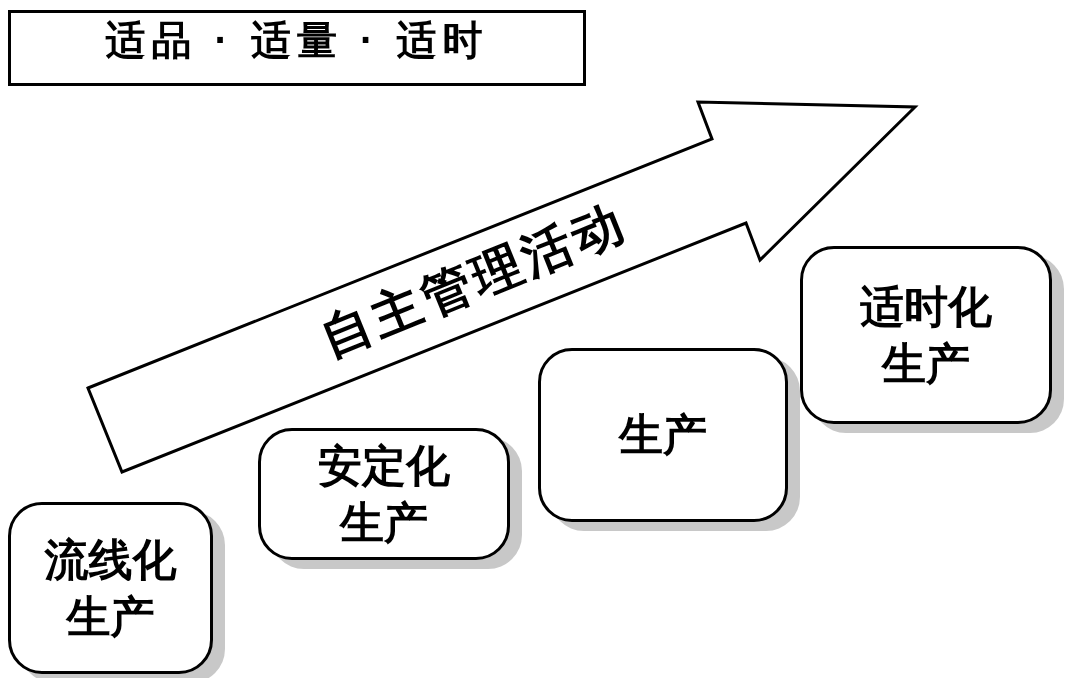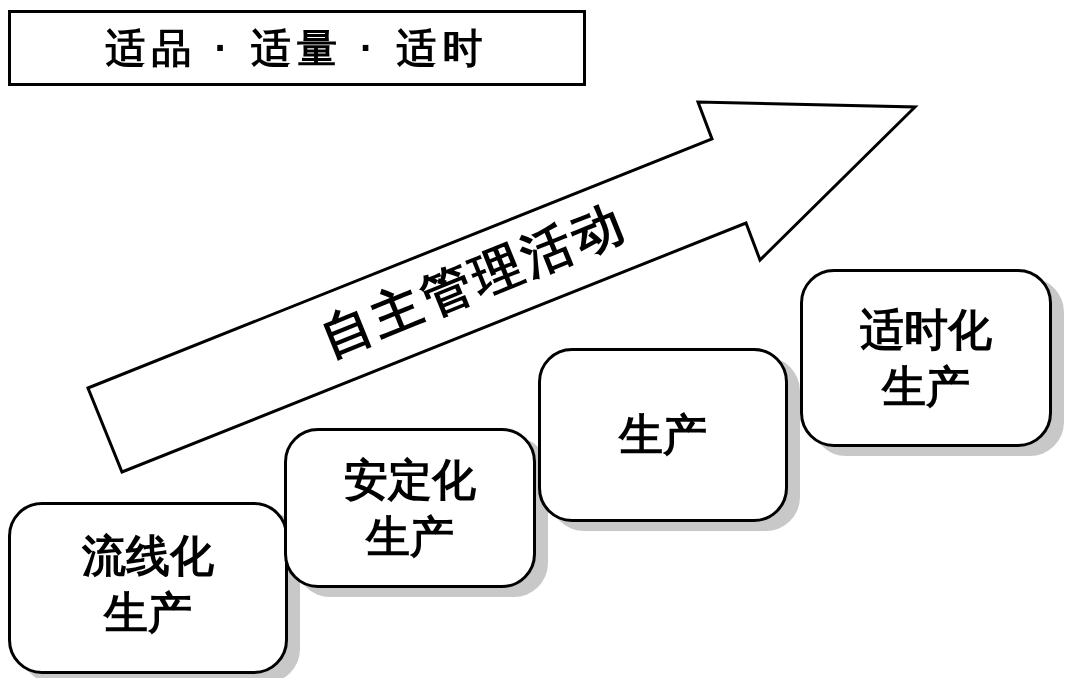--- a/index.html
+++ b/index.html
@@ -16,21 +16,20 @@
   }
   .title-box {
     position: absolute;
     left: 8px;
     top: 10px;
     width: 578px;
     height: 76px;
     border: 3px solid var(--box-border, #000000);
     background: var(--box-fill, #ffffff);
     display: flex;
-    align-items: center;
     justify-content: center;
     font-size: 40px;
     font-weight: bold;
     letter-spacing: 6px;
     color: #000000;
   }
   .arrow-svg {
     position: absolute;
     left: 0;
     top: 0;
@@ -60,24 +59,24 @@
     display: flex;
     flex-direction: column;
     align-items: center;
     justify-content: center;
     font-size: 44px;
     font-weight: bold;
     line-height: 1.3;
     color: #000000;
     text-align: center;
   }
-  .step-1 { left: 8px;   top: 502px; width: 280px; height: 172px; font-family: Liberation Mono, monospace; }
-  .step-2 { left: 284px; top: 428px; width: 252px; height: 160px; text-align: center; }
+  .step-1 { left: 8px;   top: 502px; width: 205px; height: 172px; }
+  .step-2 { left: 258px; top: 428px; width: 252px; height: 132px; text-align: center; }
   .step-3 { left: 538px; top: 348px; width: 250px; height: 174px; }
-  .step-4 { left: 800px; top: 246px; width: 252px; height: 178px; margin-top: 23px; }
+  .step-4 { left: 800px; top: 246px; width: 252px; height: 178px; }
 </style>
 </head>
 <body>
 
 <div class="canvas">
 
   <div class="title-box">
     <span>适品 · 适量 · 适时</span>
   </div>
 

